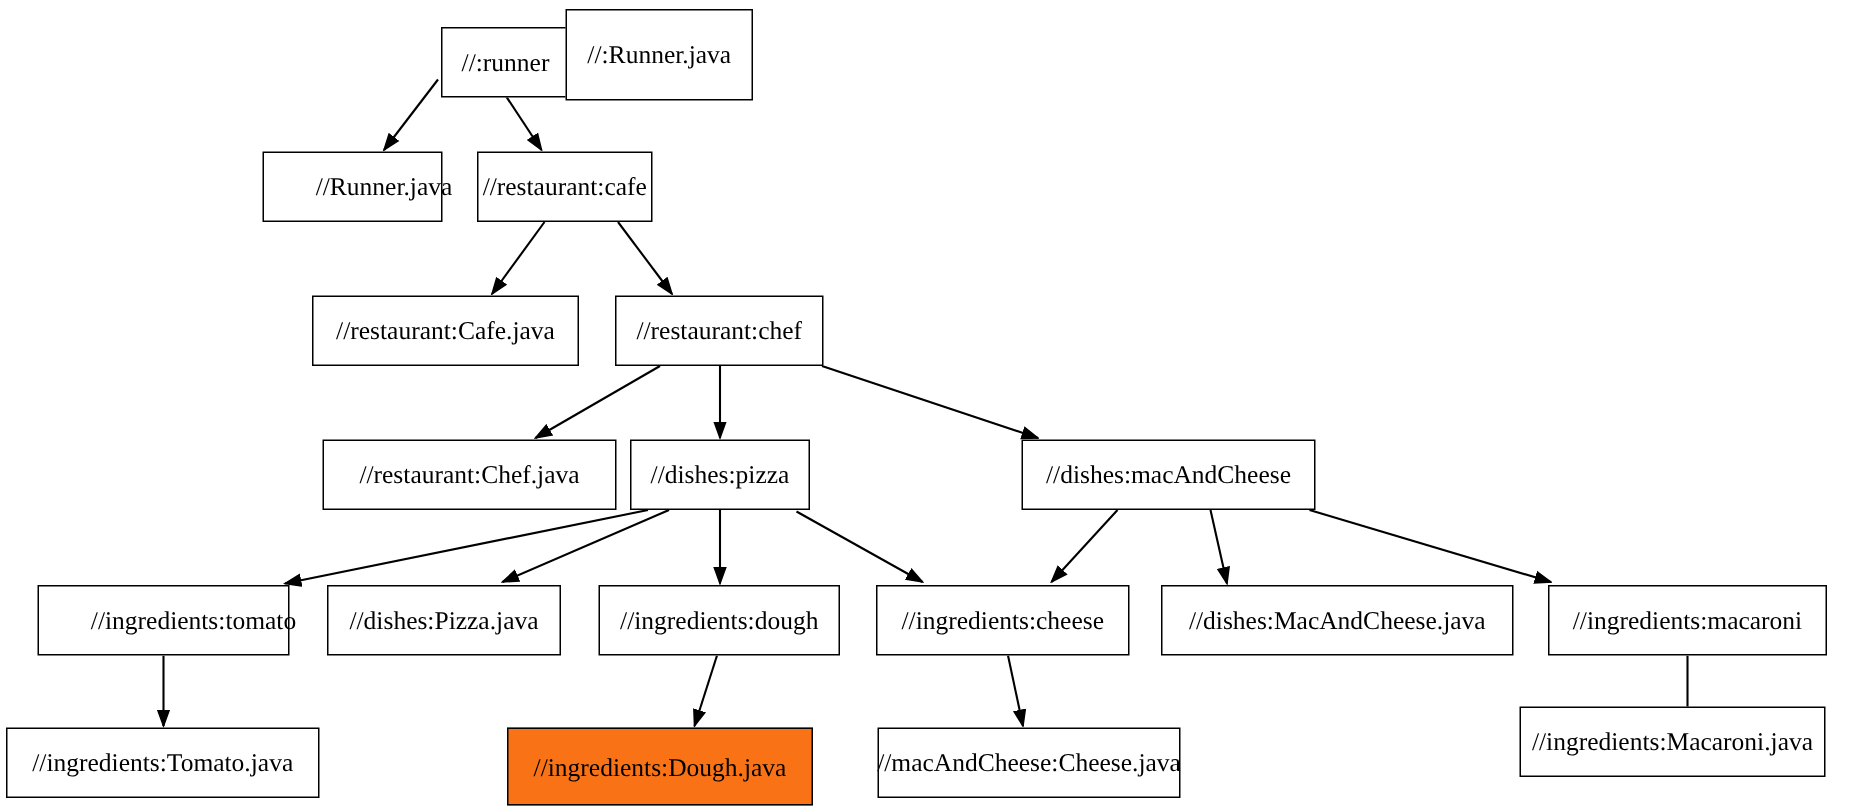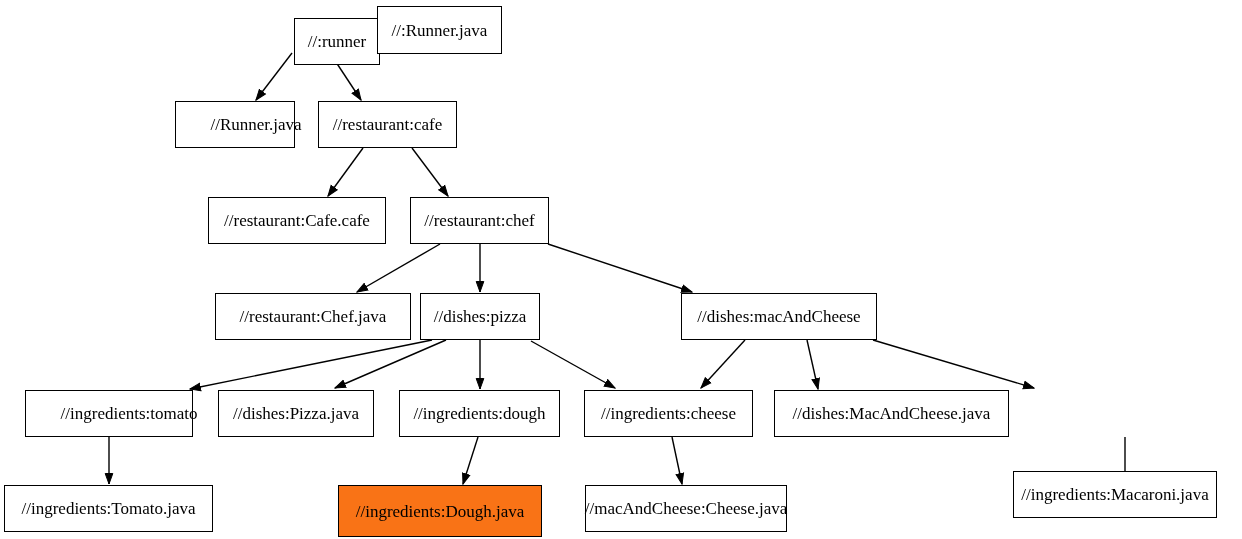--- a/index.html
+++ b/index.html
@@ -74,31 +74,32 @@
         <line class="edge-line" x1="807" y1="340" x2="818" y2="389" stroke="#000000" marker-end="url(#arrowhead)"></line>
         <line class="edge-line" x1="873" y1="340" x2="1034" y2="388" stroke="#000000" marker-end="url(#arrowhead)"></line>
         <line class="edge-line" x1="109" y1="437" x2="109" y2="484" stroke="#000000" marker-end="url(#arrowhead)"></line>
         <line class="edge-line" x1="478" y1="437" x2="463" y2="484" stroke="#000000" marker-end="url(#arrowhead)"></line>
         <line class="edge-line" x1="672" y1="437" x2="682" y2="484" stroke="#000000" marker-end="url(#arrowhead)"></line>
         <line class="edge-line" x1="1125" y1="437" x2="1125" y2="484" stroke="#000000" marker-end="url(#arrowhead)"></line>
       </g>
   </svg>
   <div class="node-layer" id="node-layer">
       <div class="node" style="left: 267px; top: 18px; width: 86px; height: 47px; border-color: rgb(0, 0, 0); background: rgb(255, 255, 255); color: rgb(0, 0, 0); margin-left: 27px;">//:runner</div>
-      <div class="node" style="left: 377px; top: 6px; width: 125px; height: 48px; border-color: rgb(0, 0, 0); background: rgb(255, 255, 255); color: rgb(0, 0, 0);">//:Runner.java</div>
+      <div class="node" style="left: 377px; top: 6px; width: 125px; height: 61px; border-color: rgb(0, 0, 0); background: rgb(255, 255, 255); color: rgb(0, 0, 0);">//:Runner.java</div>
       <div class="node" style="left: 175px; top: 101px; width: 120px; height: 47px; border-color: rgb(0, 0, 0); background: rgb(255, 255, 255); color: rgb(0, 0, 0); padding-left: 42px;">//Runner.java</div>
-      <div class="node" style="left: 318px; top: 101px; width: 139px; height: 47px; border-color: rgb(0, 0, 0); background: rgb(255, 255, 255); color: rgb(0, 0, 0);">//restaurant:cafe</div>
-      <div class="node" style="left: 208px; top: 197px; width: 178px; height: 47px; border-color: rgb(0, 0, 0); background: rgb(255, 255, 255); color: rgb(0, 0, 0);">//restaurant:Cafe.cafe</div>
+      <div class="node" style="left: 318px; top: 101px; width: 117px; height: 47px; border-color: rgb(0, 0, 0); background: rgb(255, 255, 255); color: rgb(0, 0, 0);">//restaurant:cafe</div>
+      <div class="node" style="left: 208px; top: 197px; width: 178px; height: 47px; border-color: rgb(0, 0, 0); background: rgb(255, 255, 255); color: rgb(0, 0, 0);">//restaurant:Cafe.java</div>
       <div class="node" style="left: 410px; top: 197px; width: 139px; height: 47px; border-color: rgb(0, 0, 0); background: rgb(255, 255, 255); color: rgb(0, 0, 0);">//restaurant:chef</div>
       <div class="node" style="left: 215px; top: 293px; width: 196px; height: 47px; border-color: rgb(0, 0, 0); background: rgb(255, 255, 255); color: rgb(0, 0, 0);">//restaurant:Chef.java</div>
       <div class="node" style="left: 420px; top: 293px; width: 120px; height: 47px; border-color: rgb(0, 0, 0); background: rgb(255, 255, 255); color: rgb(0, 0, 0);">//dishes:pizza</div>
       <div class="node" style="left: 681px; top: 293px; width: 196px; height: 47px; border-color: rgb(0, 0, 0); background: rgb(255, 255, 255); color: rgb(0, 0, 0); text-align: center;">//dishes:macAndCheese</div>
       <div class="node" style="left: 25px; top: 390px; width: 168px; height: 47px; border-color: rgb(0, 0, 0); background: rgb(255, 255, 255); color: rgb(0, 0, 0); padding-left: 40px;">//ingredients:tomato</div>
       <div class="node" style="left: 218px; top: 390px; width: 156px; height: 47px; border-color: rgb(0, 0, 0); background: rgb(255, 255, 255); color: rgb(0, 0, 0);">//dishes:Pizza.java</div>
       <div class="node" style="left: 584px; top: 390px; width: 169px; height: 47px; border-color: rgb(0, 0, 0); background: rgb(255, 255, 255); color: rgb(0, 0, 0);">//ingredients:cheese</div>
       <div class="node" style="left: 399px; top: 390px; width: 161px; height: 47px; border-color: rgb(0, 0, 0); background: rgb(255, 255, 255); color: rgb(0, 0, 0);">//ingredients:dough</div>
       <div class="node" style="left: 774px; top: 390px; width: 235px; height: 47px; border-color: rgb(0, 0, 0); background: rgb(255, 255, 255); color: rgb(0, 0, 0);">//dishes:MacAndCheese.java</div>
+      <div class="node" style="left: 1032px; top: 390px; width: 186px; height: 47px; border-color: rgb(0, 0, 0); background: rgb(255, 255, 255); color: rgb(0, 0, 0);">//ingredients:macaroni</div>
       <div class="node" style="left: 4px; top: 485px; width: 209px; height: 47px; border-color: rgb(0, 0, 0); background: rgb(255, 255, 255); color: rgb(0, 0, 0);">//ingredients:Tomato.java</div>
       <div class="node" style="left: 338px; top: 485px; width: 204px; height: 52px; border-color: rgb(0, 0, 0); background: #f97316; color: rgb(0, 0, 0);">//ingredients:Dough.java</div>
       <div class="node" style="left: 585px; top: 485px; width: 202px; height: 47px; border-color: rgb(0, 0, 0); background: rgb(255, 255, 255); color: rgb(0, 0, 0);">//macAndCheese:Cheese.java</div>
       <div class="node" style="left: 1013px; top: 471px; width: 204px; height: 47px; border-color: rgb(0, 0, 0); background: rgb(255, 255, 255); color: rgb(0, 0, 0);">//ingredients:Macaroni.java</div>
     </div>
 </div>
 
 </body></html>

